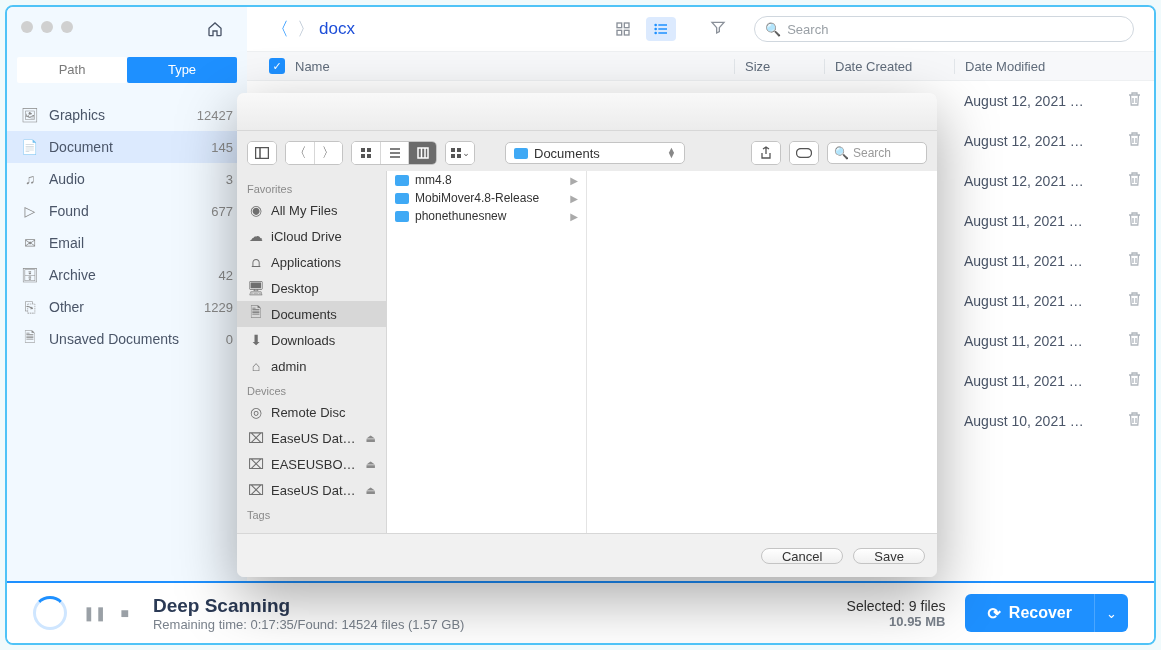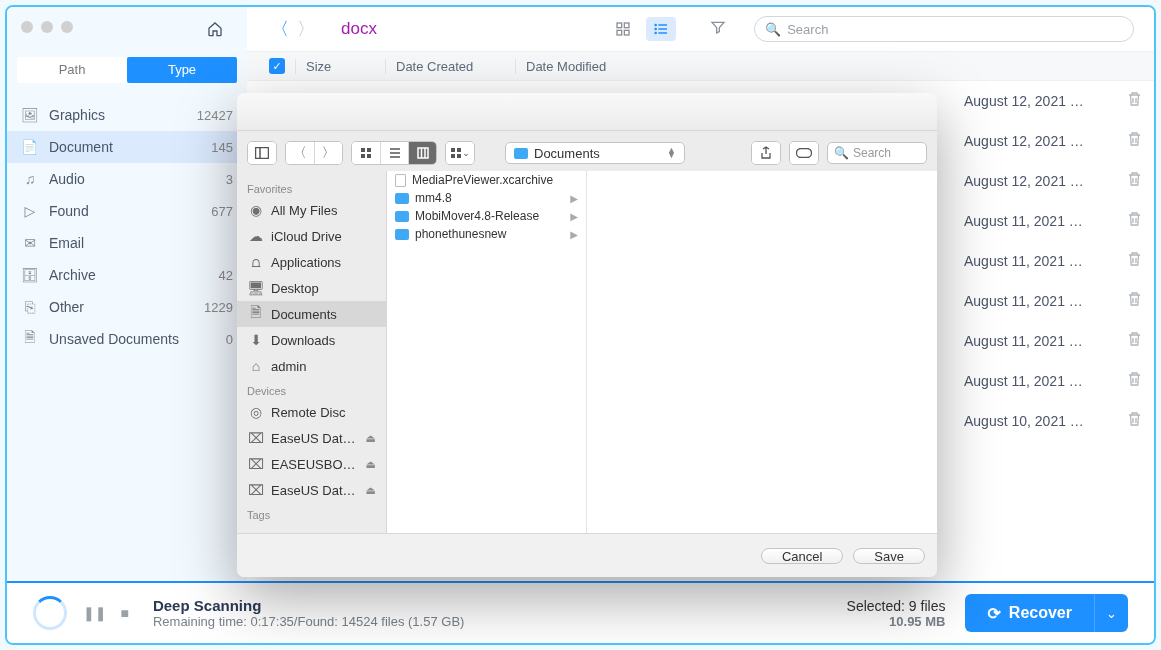--- a/index.html
+++ b/index.html
@@ -14,21 +14,21 @@
   .segtab.active{background:#1e90ff;color:#fff;}
   .cats{position:absolute;left:0;top:92px;width:240px;}
   .cat{display:flex;align-items:center;height:32px;padding:0 14px;font-size:14px;color:#4a5568;}
   .cat.active{background:#dceafe;}
   .cat .ico{width:18px;text-align:center;margin-right:10px;color:#8a8a8a;}
   .cat .cnt{margin-left:auto;color:#8a8a8a;font-size:13px;}
   .main{position:absolute;left:240px;top:0;right:0;height:575px;background:#fff;}
   .mtoolbar{height:44px;display:flex;align-items:center;padding:0 20px;border-bottom:0;}
   .nav-arrow{font-size:18px;color:#1e90ff;width:26px;text-align:center;}
   .nav-arrow.dis{color:#b8c4d2;}
-  .crumb{font-size:17px;color:#a21caf;margin-left:22px;font-weight:500;}
+  .crumb{font-size:17px;color:#1d4ed8;font-weight:500;}
   .view-icons{margin-left:auto;display:flex;gap:8px;align-items:center;}
   .vbtn{width:30px;height:24px;display:flex;align-items:center;justify-content:center;border-radius:4px;color:#8a9099;}
   .vbtn.active{background:#dceafe;color:#1e90ff;}
   .filter-ico{margin-left:26px;color:#8a9099;}
   .search-wrap{margin-left:20px;width:380px;height:26px;border:1px solid #d0d7de;border-radius:13px;display:flex;align-items:center;padding:0 10px;color:#9aa0a6;font-size:13px;}
   .search-wrap .mg{margin-right:6px;}
   .colhead{height:30px;background:#f7f8fa;display:flex;align-items:center;font-size:13px;color:#5f6b7a;border-top:1px solid #eef0f2;border-bottom:1px solid #eef0f2;}
   .chk-all{width:16px;height:16px;margin:0 10px 0 22px;background:#1e90ff;border-radius:3px;display:flex;align-items:center;justify-content:center;color:#fff;font-size:11px;}
   .col-name{flex:1;}
   .col-size{width:90px;border-left:1px solid #e2e6ea;padding-left:10px;}
@@ -36,21 +36,21 @@
   .col-dm{width:160px;border-left:1px solid #e2e6ea;padding-left:10px;}
   .col-act{width:40px;}
   .rows{}
   .row{height:40px;display:flex;align-items:center;font-size:14px;color:#4a5568;padding-right:0;}
   .row .dm{width:160px;padding-left:10px;}
   .row .trash{width:40px;text-align:center;color:#b0b6bd;font-size:16px;}
   .bottombar{position:absolute;left:0;right:0;bottom:0;height:62px;border-top:2px solid #1e90ff;display:flex;align-items:center;padding:0 26px;background:#fff;}
   .spinner{width:34px;height:34px;border:3px solid #cfe6ff;border-top-color:#1e90ff;border-radius:50%;}
   .pctl{margin-left:16px;display:flex;gap:14px;color:#9aa0a6;font-size:14px;}
   .scaninfo{margin-left:24px;}
-  .scaninfo .t{font-weight:700;color:#2b3a55;font-size:15px;}
+  .scaninfo .t{font-weight:700;color:#2b3a55;font-size:19px;}
   .scaninfo .s{font-size:13px;color:#7a828c;}
   .selinfo{margin-left:auto;text-align:right;}
   .selinfo .t{font-size:14px;color:#333;}
   .selinfo .s{font-size:13px;color:#7a828c;font-weight:bold;}
   .recover{margin-left:20px;display:flex;}
   .recover-btn{background:#1e90ff;color:#fff;border:none;height:38px;padding:0 22px;border-radius:6px 0 0 6px;font-size:16px;font-weight:600;display:flex;align-items:center;gap:8px;}
   .recover-dd{background:#1e90ff;color:#fff;border:none;border-left:1px solid #4aa6ff;height:38px;width:34px;border-radius:0 6px 6px 0;font-size:13px;}
   
   .overlay{position:absolute;left:230px;top:86px;width:700px;height:484px;background:#ececec;border-radius:7px;box-shadow:0 20px 60px rgba(0,0,0,0.35);overflow:hidden;}
   .dlg-tb{position:absolute;left:0;width:100%;top:0;height:38px;background:linear-gradient(#f9f9f9,#ececec);border-bottom:1px solid #d7d7d7;}
@@ -174,20 +174,21 @@
               <path d="M3 5h18l-7 8v6l-4 2v-8z"></path>
             </svg></div>
         <div class="search-wrap">
           <span class="mg">🔍</span>
           <span>Search</span>
         </div>
       </div>
     </div>
     <div class="colhead">
       <div class="chk-all">✓</div>
+      <div class="col-name">Name</div>
       <div class="col-size">Size</div>
       <div class="col-dc">Date Created</div>
       <div class="col-dm">Date Modified</div>
       <div class="col-act"></div>
     </div>
     <div class="rows" id="rows">
         <div class="row">
           <div style="flex:1"></div>
           <div style="width:90px"></div>
           <div style="width:130px"></div>
@@ -427,24 +428,20 @@
             <span>EaseUS Dat…</span>
             <span class="ej">⏏</span>
           </div>
         </div>
       <div class="hdr">Tags</div>
     </div>
 
     <div class="dlg-files">
       <div class="dlg-col" id="dlg-files">
           <div class="fitem">
-            <span class="fic file"></span>
-            <span>MediaPreViewer.xcarchive</span>
-          </div>
-          <div class="fitem">
             <span class="fic folder"></span>
             <span>mm4.8</span>
             <span class="arr">▶</span>
           </div>
           <div class="fitem">
             <span class="fic folder"></span>
             <span>MobiMover4.8-Release</span>
             <span class="arr">▶</span>
           </div>
           <div class="fitem">

